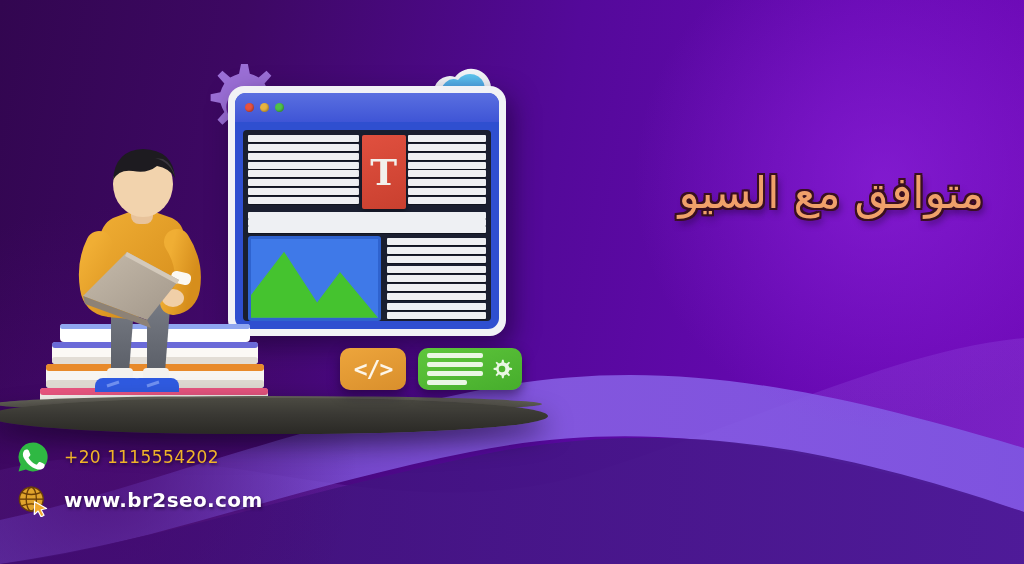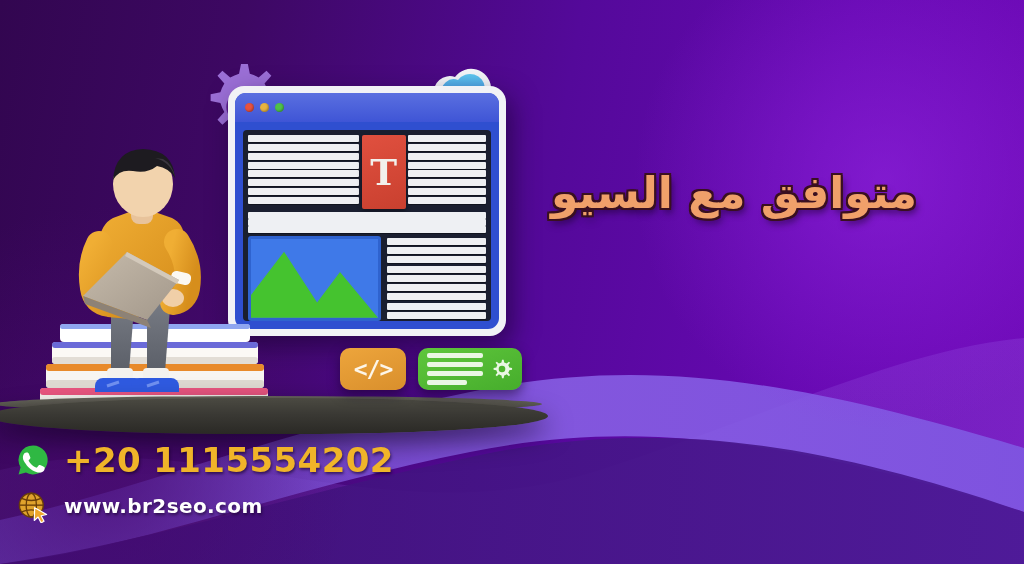--- a/index.html
+++ b/index.html
@@ -46,28 +46,27 @@
     font-size:47px; font-weight:bold; line-height:1.22;
     color:#ffffff;
     letter-spacing:.5px;
     text-shadow:
        2px 0 0 #2a0342, -2px 0 0 #2a0342, 0 2px 0 #2a0342, 0 -2px 0 #2a0342,
        2px 2px 0 #2a0342, -2px 2px 0 #2a0342, 2px -2px 0 #2a0342, -2px -2px 0 #2a0342,
        3px 5px 7px rgba(20,0,35,.6);
   }
   .headline .line2{
     margin-top:16px;
-    font-size:44px; font-weight:bold; line-height:1.22;
+    font-size:44px; font-weight:normal; line-height:1.22;
     color:#f0a06a;
     letter-spacing:.5px;
     text-shadow:
        2px 0 0 #3a1020, -2px 0 0 #3a1020, 0 2px 0 #3a1020, 0 -2px 0 #3a1020,
        2px 2px 0 #3a1020, -2px 2px 0 #3a1020, 2px -2px 0 #3a1020, -2px -2px 0 #3a1020,
        3px 5px 7px rgba(20,0,35,.55);
-    text-align: center;
   }
 
   
   .illustration{ position:absolute; left:0; top:0; width:560px; height:440px; }
 
   
   .gear-back{ position:absolute; left:192px; top:58px; width:98px; height:98px; }
 
   
   .browser{
@@ -164,21 +163,21 @@
   .code-glyph{ font-family:"DejaVu Sans Mono","Liberation Mono",monospace; font-size:23px; font-weight:bold; color:#fdf6e9; letter-spacing:-1px; }
   .seo-lines{ display:flex; flex-direction:column; gap:4px; flex:1; }
   .seo-line{ height:5px; border-radius:2px; background:#eaf7e4; }
   .seo-line.s1{ width:100%; } .seo-line.s2{ width:100%; } .seo-line.s3{ width:100%; } .seo-line.s4{ width:72%; }
 
   
   .contact{ position:absolute; left:16px; top:440px; display:flex; flex-direction:column; gap:9px; }
   .contact-row{ display:flex; align-items:center; gap:14px; }
   .contact-icon{ width:34px; height:34px; flex:0 0 34px; position:relative; }
   .phone-text{
-    font-size:34px; font-weight:bold; color:#f0b429; letter-spacing:.4px;
+    font-size:17px; font-weight:normal; color:#f0b429; letter-spacing:.4px;
     text-shadow:1px 2px 3px rgba(20,0,35,.6);
   }
   .site-text{
     font-size:20px; font-weight:bold; color:#ffffff; letter-spacing:.4px;
     text-shadow:1px 2px 3px rgba(20,0,35,.6);
   }
 </style>
 </head>
 <body>
 

